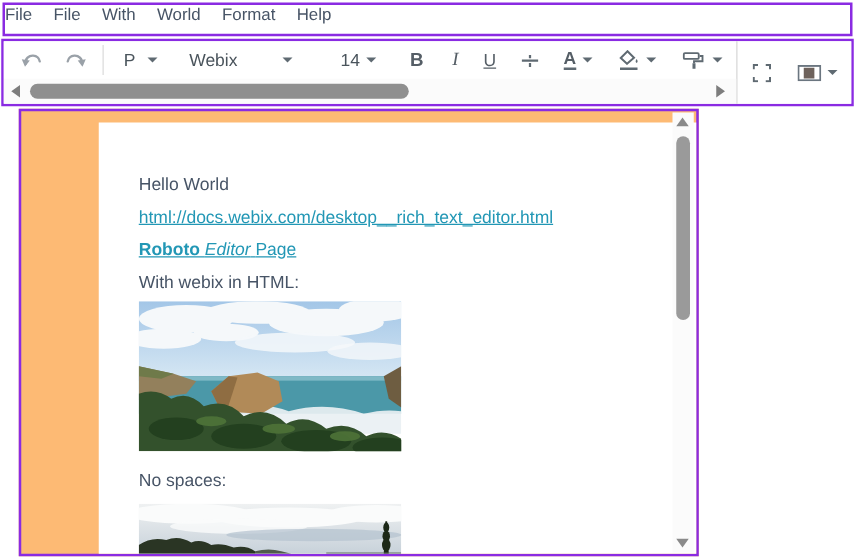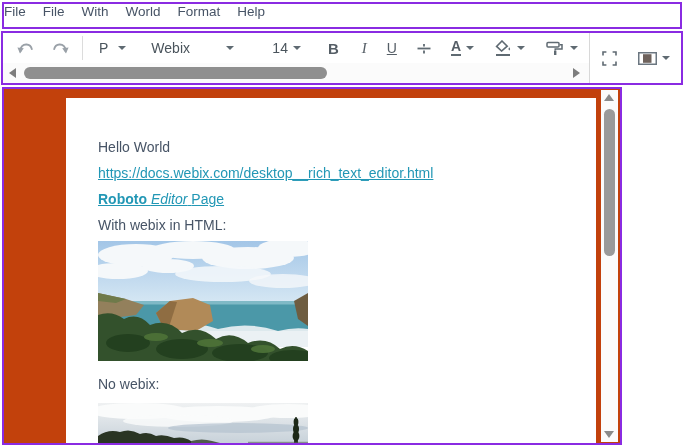--- a/index.html
+++ b/index.html
@@ -37,21 +37,21 @@
   .tb-scroll{height:20px;position:relative;background:#fbfbfb;}
   .h-thumb{position:absolute;left:21px;top:4px;width:303px;height:12px;border-radius:6px;
            background:#8f8f8f;}
   .tri{width:0;height:0;position:absolute;}
   .tri-left{left:6px;top:5px;border-top:5px solid transparent;border-bottom:5px solid transparent;
             border-right:7px solid #7d7d7d;}
   .tri-right{right:9px;top:5px;border-top:5px solid transparent;border-bottom:5px solid transparent;
              border-left:7px solid #7d7d7d;}
 
   
-  #box-content{left:2px;top:87px;width:620px;height:358px;background:#c2410c;overflow:hidden;}
+  #box-content{left:15px;top:87px;width:544px;height:358px;background:#fdba74;overflow:hidden;}
   .page{position:absolute;left:62px;top:9px;width:530px;bottom:-6px;background:#fff;}
   .doc{padding:42px 30px 0 32px;font-size:14px;line-height:15px;color:#475466;}
   .doc p{margin:0 0 11px 0;}
   .doc p.tight{margin-bottom:8px;}
   a.doclink{color:#2297b5;text-decoration:underline;}
   .fig{width:210px;line-height:0;}
   .fig1{margin:0 0 16px 0;}
   .fig2{margin:0;}
 
   
@@ -181,21 +181,21 @@
       </span>
     </div>
   </div>
 
   <div class="annot" id="box-content">
     <div class="page">
       <div class="doc">
 
         <p>Hello World</p>
 
-        <p><a class="doclink">https://docs.webix.com/desktop__rich_text_editor.html</a></p>
+        <p><a class="doclink">html://docs.webix.com/desktop__rich_text_editor.html</a></p>
 
         <p><a class="doclink"><b>Roboto</b> <i>Editor</i> <span>Page</span></a></p>
 
         <p class="tight">With webix in HTML:</p>
 
         <div class="fig fig1">
           <svg width="210" height="120" viewBox="0 0 210 120">
             <defs>
               <linearGradient id="sky1" x1="0" y1="0" x2="0" y2="1">
                 <stop offset="0" stop-color="#a3c6e7"></stop>
@@ -229,21 +229,21 @@
                 <ellipse cx="195" cy="117" rx="24" ry="8"></ellipse>
             </g>
             <g fill="#4e7338" opacity="0.9">
               <ellipse cx="58" cy="96" rx="12" ry="4"></ellipse>
                 <ellipse cx="112" cy="102" rx="13" ry="4"></ellipse>
               <ellipse cx="165" cy="108" rx="12" ry="4"></ellipse>
             </g>
           </svg>
         </div>
 
-        <p>No webix:</p>
+        <p>No spaces:</p>
 
         <div class="fig fig2">
           <svg width="210" height="120" viewBox="0 0 210 120">
             <defs>
               <linearGradient id="sky2" x1="0" y1="0" x2="0" y2="1">
                 <stop offset="0" stop-color="#eff1f2"></stop>
                   <stop offset="0.33" stop-color="#c8d2da"></stop>
                 <stop offset="1" stop-color="#b9c7d2"></stop>
               </linearGradient>
             </defs>

